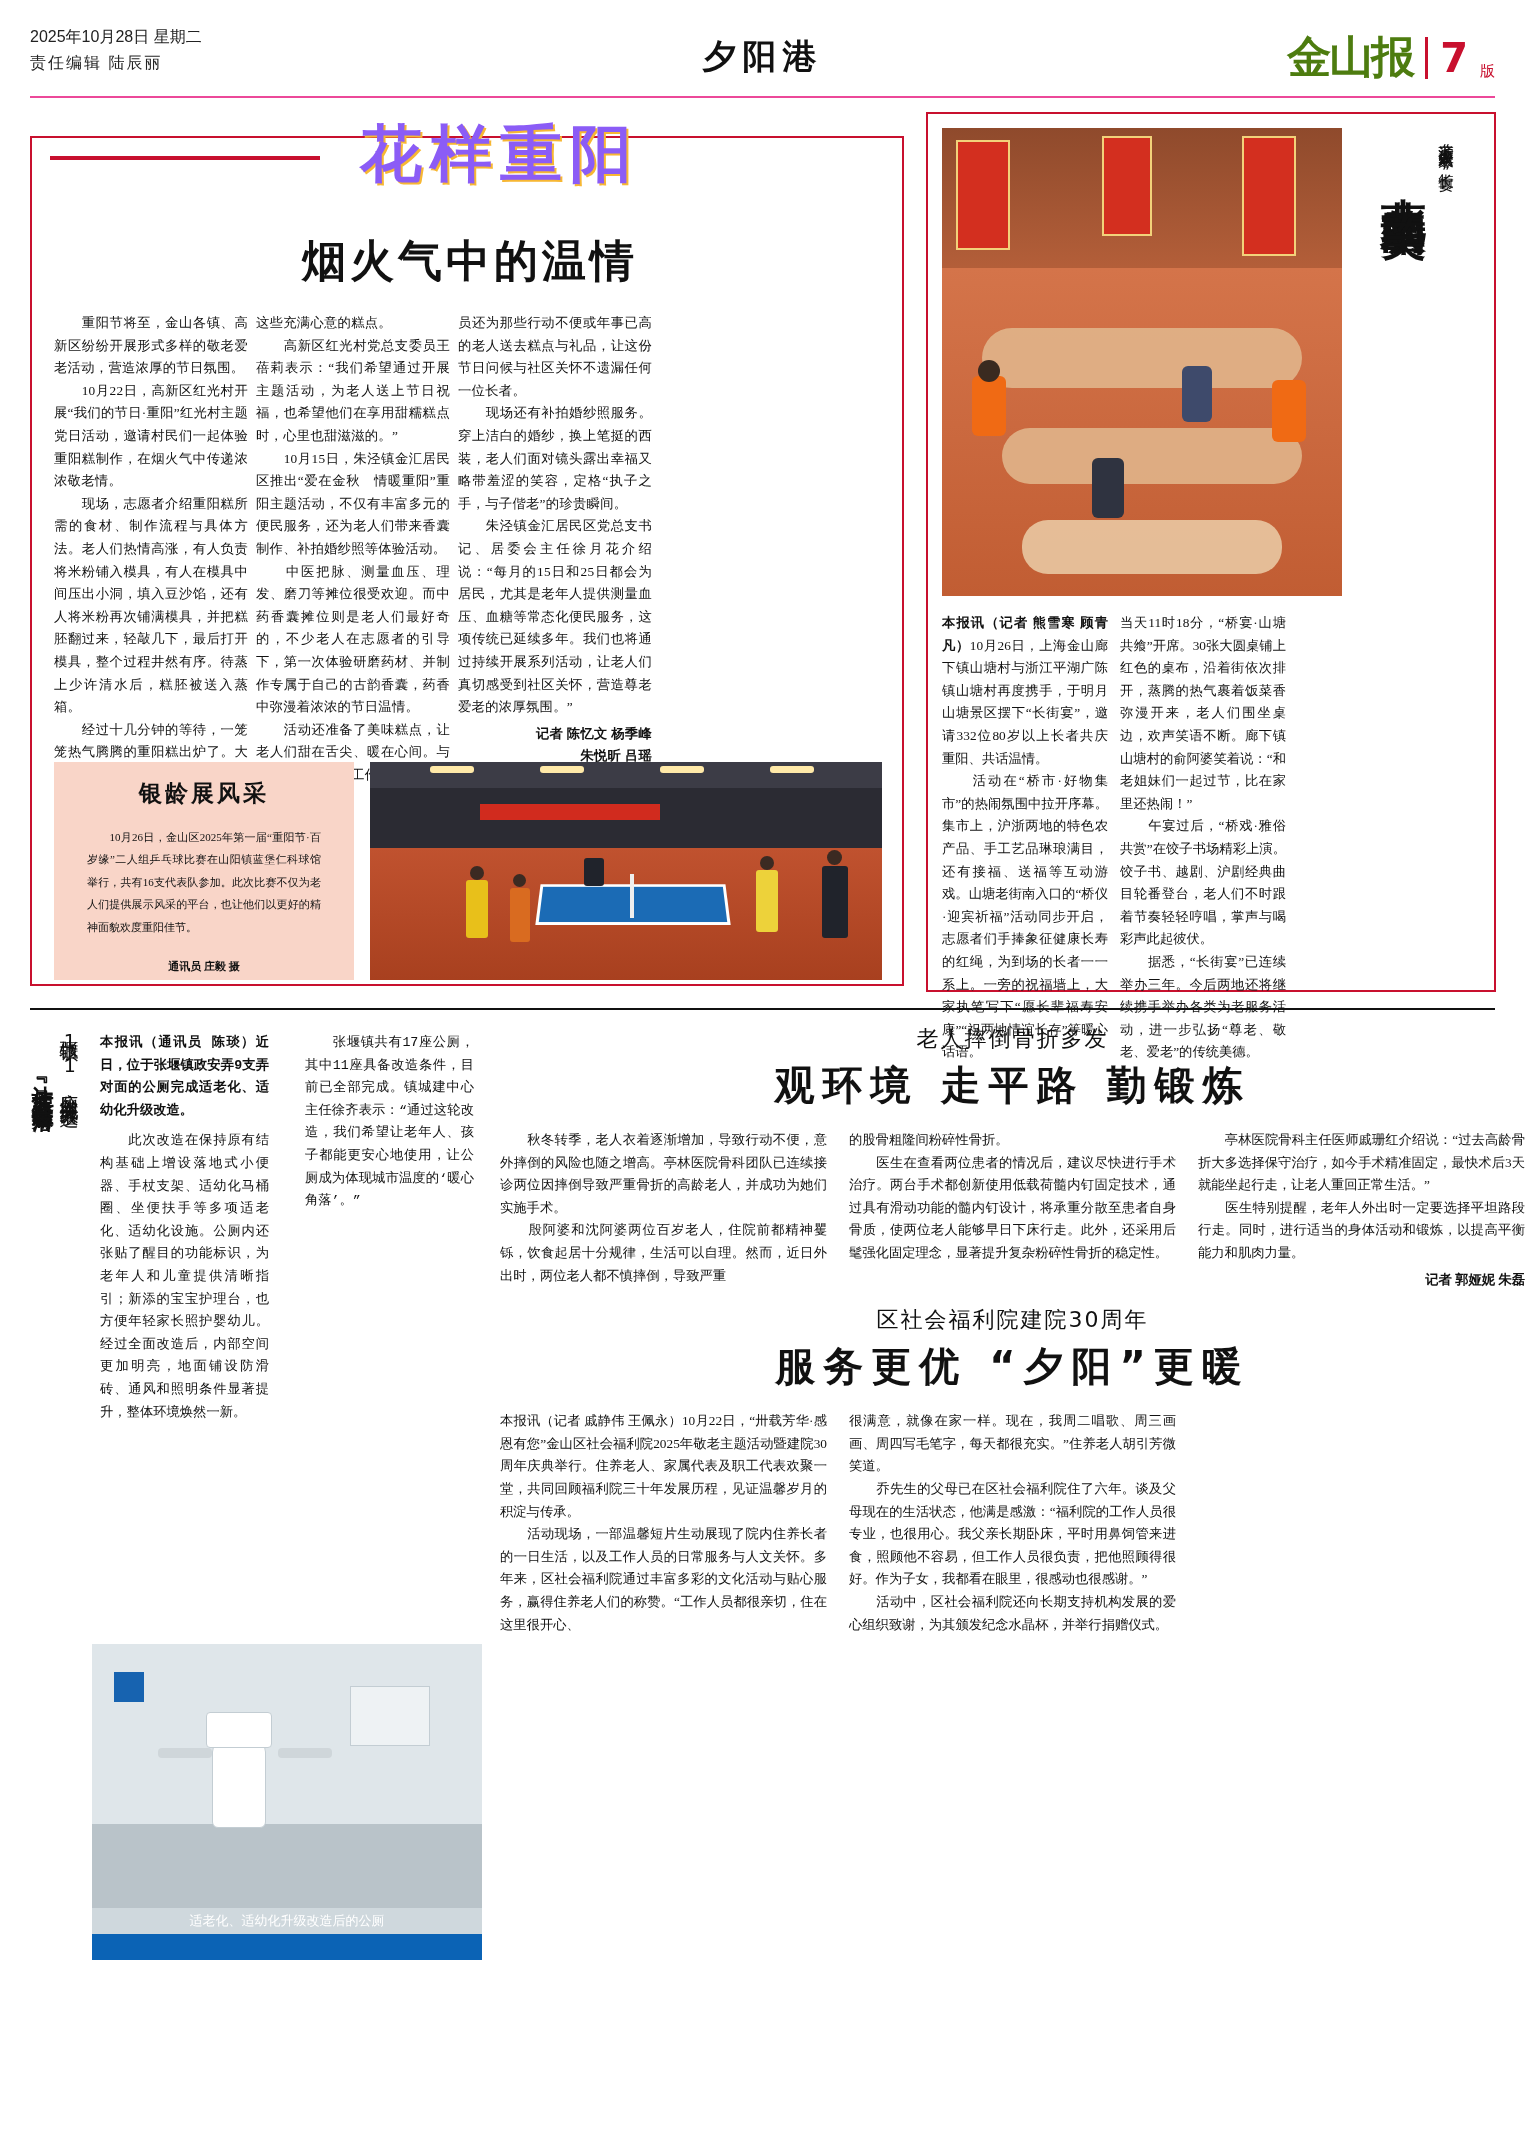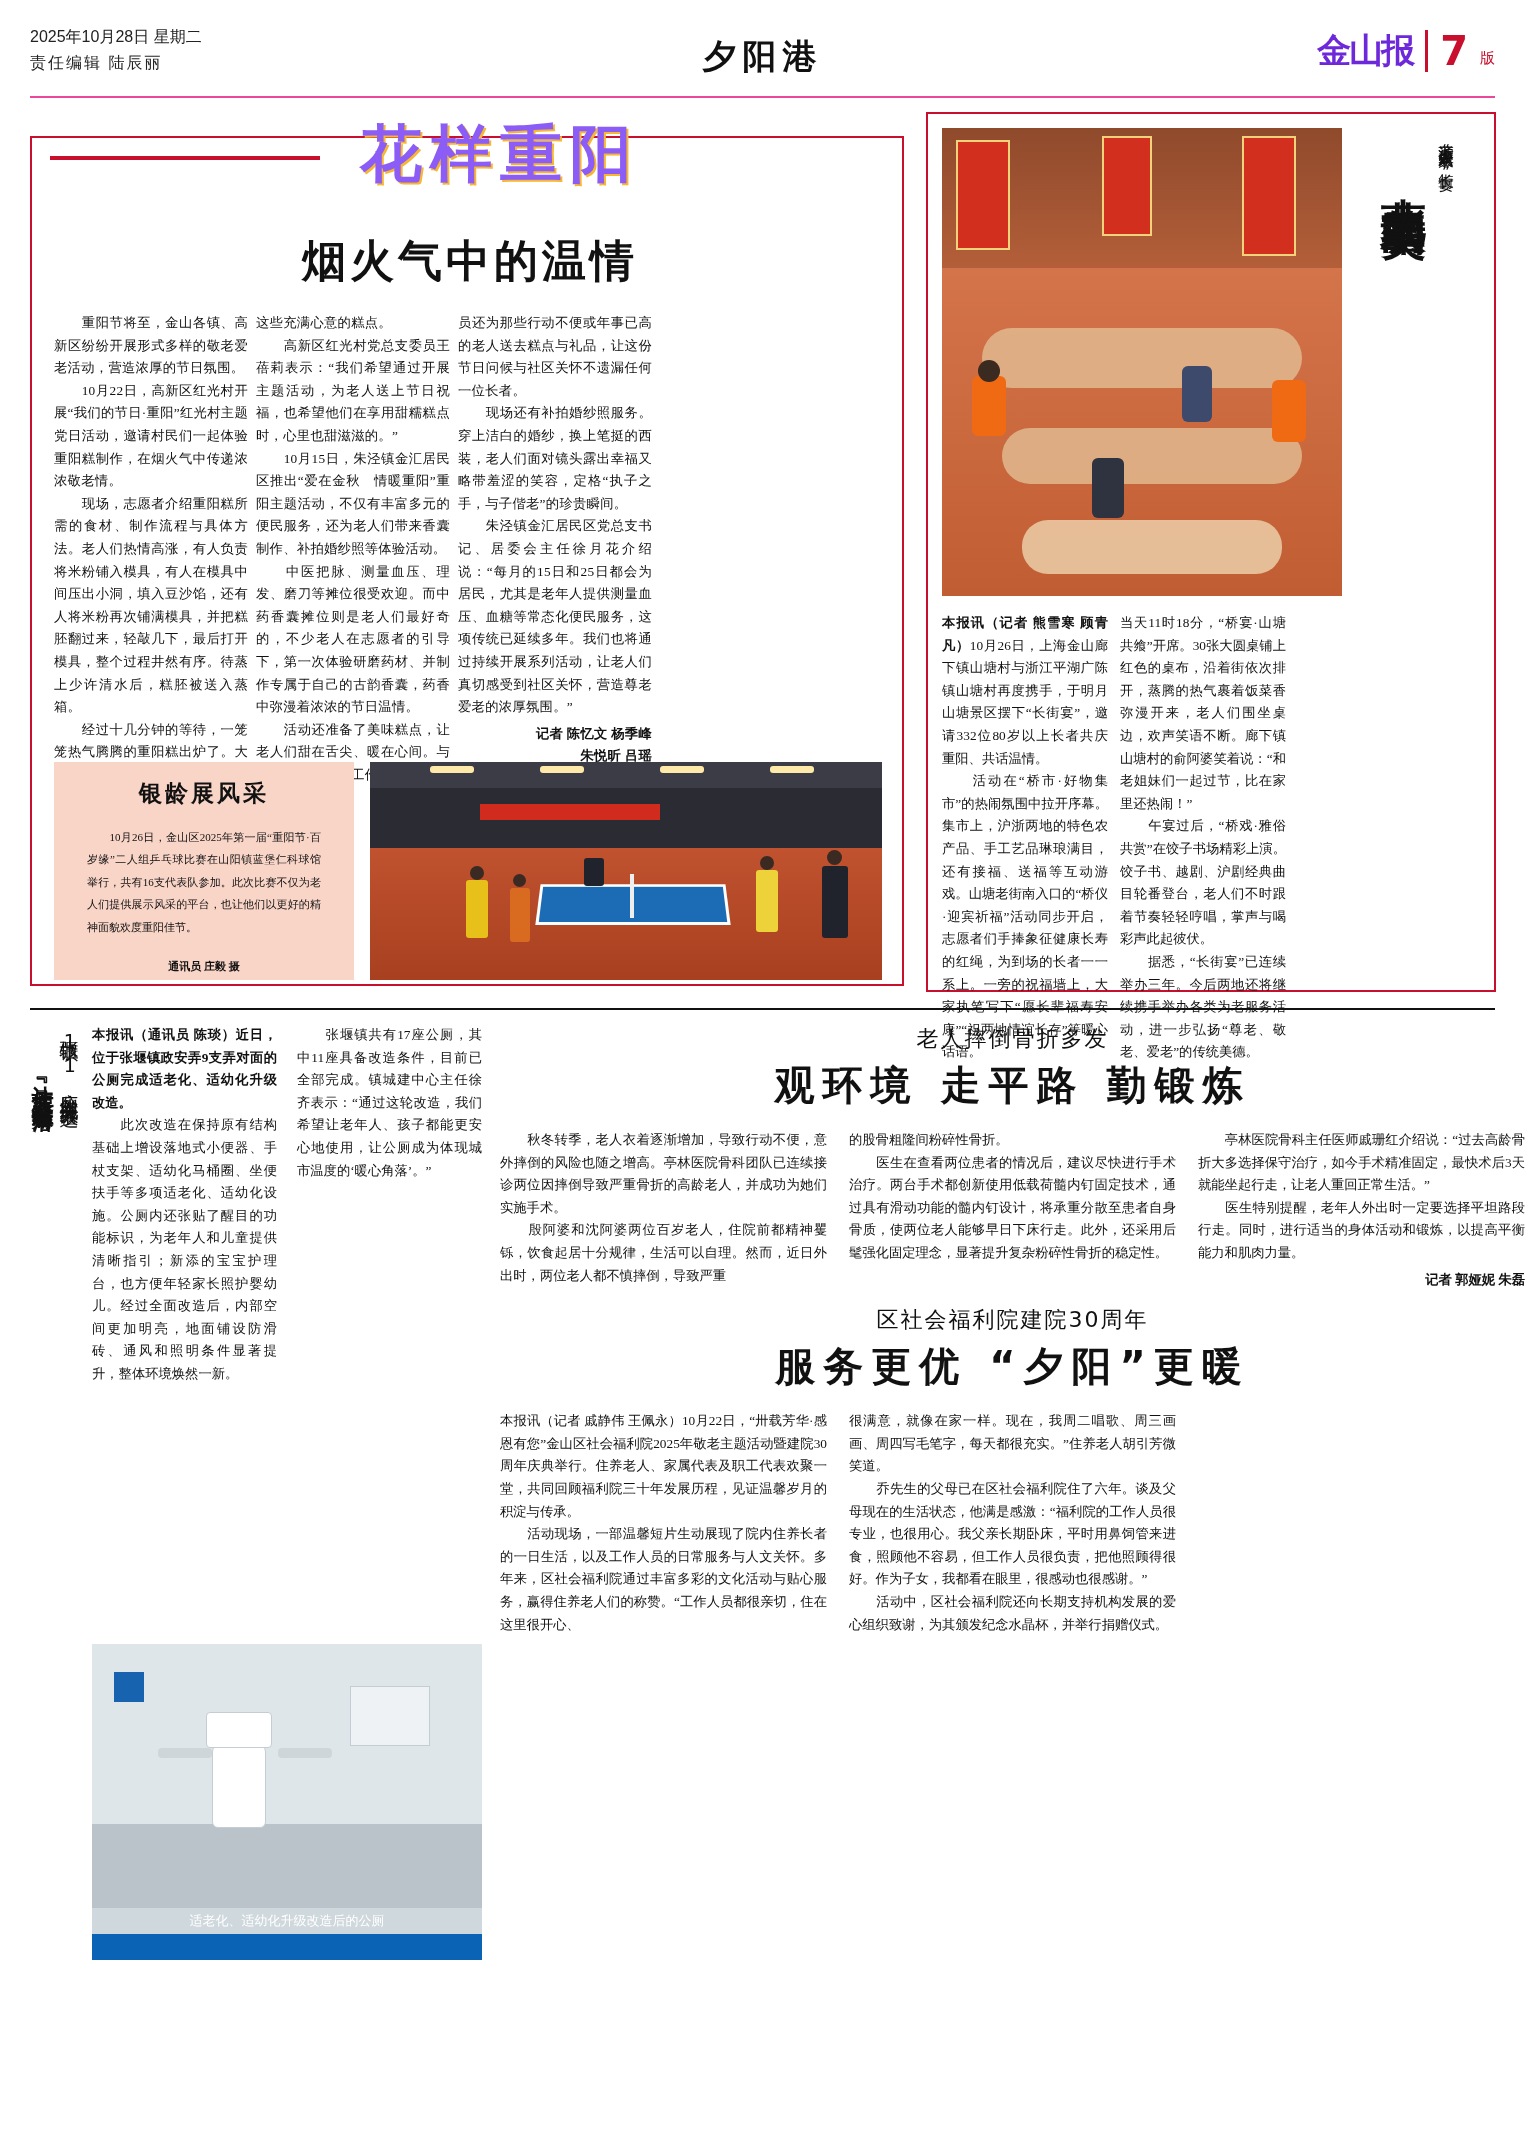--- a/index.html
+++ b/index.html
@@ -12,21 +12,21 @@
     overflow:hidden;
   }
   .page{position:relative;width:1525px;height:2146px;box-sizing:border-box;padding:0 30px;}
 
   
   .masthead{position:relative;height:74px;border-bottom:2px solid #ec4899;margin:22px 0 0 0;}
   .mh-left{position:absolute;left:0;top:2px;font-size:16px;line-height:26px;color:#222;font-family:"Liberation Sans",sans-serif;}
   .mh-left .l2{letter-spacing:2px;}
   .mh-center{position:absolute;left:0;right:0;top:12px;text-align:center;font-size:34px;font-weight:bold;letter-spacing:6px;font-family:"DejaVu Sans",sans-serif;}
   .mh-right{position:absolute;right:0;top:6px;display:flex;align-items:center;gap:12px;}
-  .mh-logo{font-size:34px;font-weight:bold;color:#6d28d9;font-family:"DejaVu Serif",serif;letter-spacing:-2px;}
+  .mh-logo{font-size:44px;font-weight:bold;color:#4d7c0f;font-family:"DejaVu Serif",serif;letter-spacing:-2px;}
   .mh-sep{width:3px;height:42px;background:#c8102e;}
   .mh-pageno{font-size:40px;font-weight:bold;color:#c8102e;font-family:"DejaVu Sans",sans-serif;}
   .mh-ban{font-size:15px;color:#c8102e;align-self:flex-end;margin-bottom:6px;}
 
   
   .topzone{position:relative;margin-top:14px;height:880px;}
   .leftblock{position:absolute;left:0;top:0;width:880px;height:880px;}
   .redframe{position:absolute;left:0;top:24px;width:874px;height:850px;border:2px solid #c8102e;box-sizing:border-box;}
   .titlebig{position:absolute;left:330px;top:0px;font-size:62px;font-weight:bold;color:#8b5cf6;letter-spacing:8px;font-family:"DejaVu Sans",sans-serif;z-index:5;
             text-shadow:2px 2px 0 #f7b733;}
@@ -68,21 +68,21 @@
   .rb-col{width:166px;font-size:13.3px;line-height:22.6px;text-align:justify;}
   .rb-col p{margin:0;text-indent:2em;}
 
   
   .bottomzone{position:relative;margin-top:16px;border-top:2px solid #111;padding-top:14px;height:1120px;}
   .bz-left{position:absolute;left:0;top:14px;width:452px;}
   .bz-vhead{position:absolute;left:0;top:0;width:56px;}
   .bz-vhead .vtxt{font-size:22px;font-weight:bold;letter-spacing:2px;line-height:1.12;font-family:"DejaVu Sans",sans-serif;}
   .bz-lcols{position:absolute;left:62px;top:0;width:390px;display:flex;gap:20px;}
   .bz-lcol{width:185px;font-size:13.3px;line-height:22.6px;text-align:justify;}
-  .bz-lcol p{margin:0;text-indent:2em;}
+  .bz-lcol p{margin:8px;text-indent:2em;font-family:Liberation Mono, monospace;}
   .toilet-photo{position:absolute;left:62px;top:620px;width:390px;height:290px;background:#cfd8dd;border-bottom:26px solid #0b63b5;overflow:hidden;}
   .tp-cap{position:absolute;left:62px;top:884px;width:390px;height:36px;color:#fff;font-size:13px;text-align:center;line-height:26px;z-index:3;}
 
   .bz-mid{position:absolute;left:470px;top:14px;width:1025px;}
   .hl-small{text-align:center;font-size:22px;letter-spacing:2px;font-family:"DejaVu Sans",sans-serif;}
   .hl-big{text-align:center;font-size:40px;font-weight:bold;letter-spacing:8px;margin-top:4px;font-family:"DejaVu Sans",sans-serif;}
   .mid-cols{margin-top:16px;display:flex;gap:22px;}
   .mid-col{width:327px;font-size:13.3px;line-height:22.6px;text-align:justify;}
   .mid-col p{margin:0;text-indent:2em;}
   .story2{margin-top:14px;}

